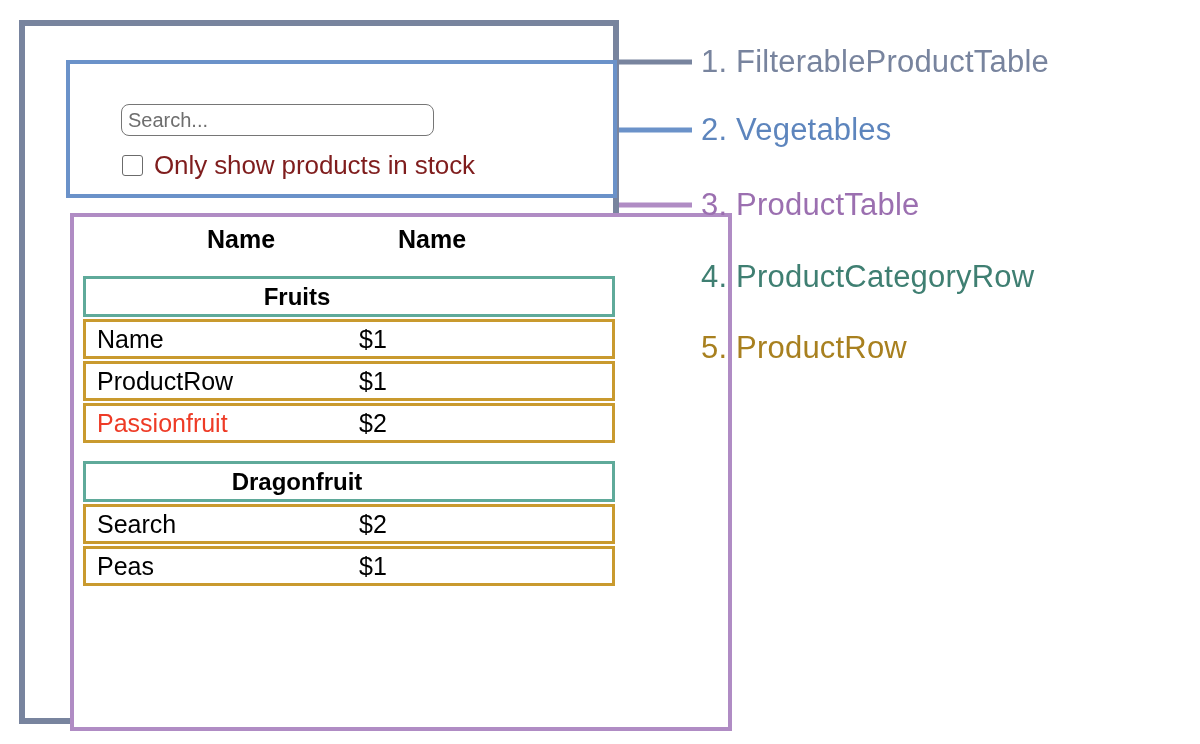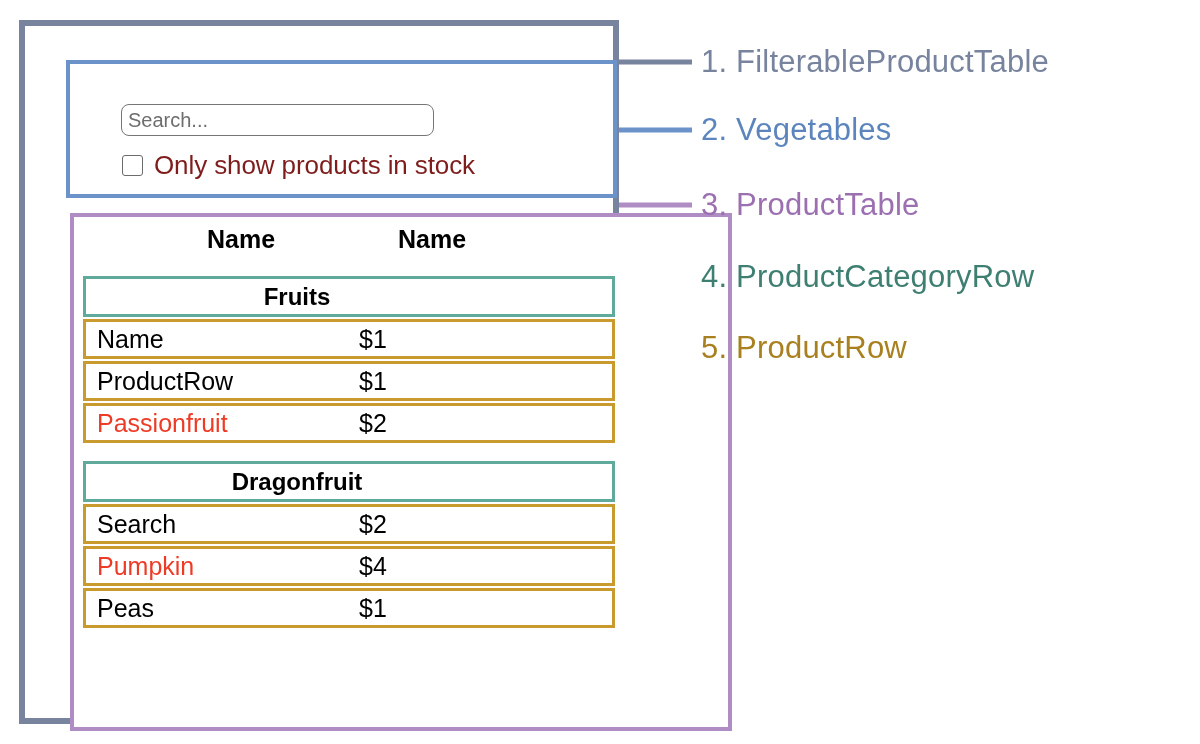--- a/index.html
+++ b/index.html
@@ -254,24 +254,20 @@
           </div>
           <div class="group-gap"></div>
           <div class="cat-row">
             <span class="cat-label">Dragonfruit</span>
           </div>
           <div class="prod-row">
             <span class="pname">Search</span>
             <span class="pprice">$2</span>
           </div>
           <div class="prod-row">
-            <span class="pname out-of-stock">Pumpkin</span>
-            <span class="pprice">$4</span>
-          </div>
-          <div class="prod-row">
             <span class="pname">Peas</span>
             <span class="pprice">$1</span>
           </div>
         </div>
     </div>
   </div>
 
   <div class="legend-item" style="left:620px; top:44px;">
     <span class="legend-line" style="background:#78849e; visibility:hidden;"></span>
     <span class="legend-text" style="color:#78849e;"><span>1.</span>&nbsp;<span>FilterableProductTable</span></span>

